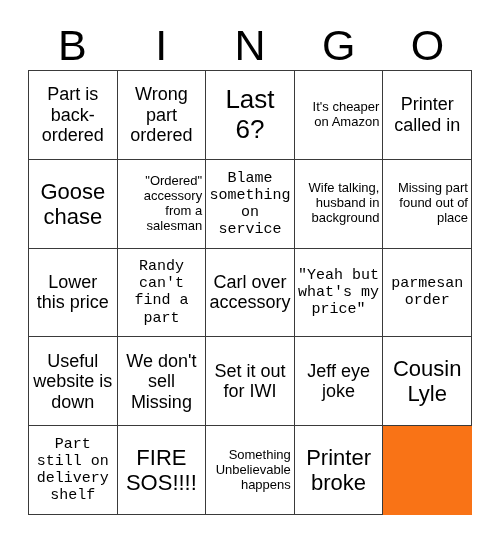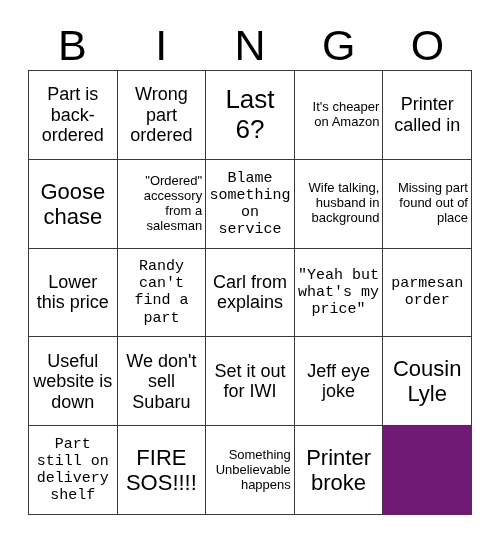--- a/index.html
+++ b/index.html
@@ -47,21 +47,21 @@
     left: 28px;
     top: 70px;
     width: 444px;
     height: 445px;
     display: grid;
     grid-template-columns: repeat(5, 1fr);
     grid-template-rows: repeat(5, 1fr);
     border-top: 1px solid #3a3a3a;
     border-left: 1px solid #3a3a3a;
     box-sizing: border-box;
-    background: #701a75;
+    background: #f97316;
   }
   .cell {
     border-right: 1px solid #3a3a3a;
     border-bottom: 1px solid #3a3a3a;
     box-sizing: border-box;
     display: flex;
     align-items: center;
     justify-content: center;
     text-align: center;
     padding: 2px 3px;
@@ -126,33 +126,33 @@
       <div class="cell size-xs">
         <span class="cell-text">Missing part found out of place</span>
       </div>
       <div class="cell size-md">
         <span class="cell-text">Lower this price</span>
       </div>
       <div class="cell size-sm">
         <span class="cell-text">Randy can't find a part</span>
       </div>
       <div class="cell size-md">
-        <span class="cell-text">Carl from explains</span>
+        <span class="cell-text">Carl over accessory</span>
       </div>
       <div class="cell size-sm">
         <span class="cell-text">"Yeah but what's my price"</span>
       </div>
       <div class="cell size-sm">
         <span class="cell-text">parmesan order</span>
       </div>
       <div class="cell size-md">
         <span class="cell-text">Useful website is down</span>
       </div>
       <div class="cell size-md">
-        <span class="cell-text">We don't sell Subaru</span>
+        <span class="cell-text">We don't sell Missing</span>
       </div>
       <div class="cell size-md">
         <span class="cell-text">Set it out for IWI</span>
       </div>
       <div class="cell size-md">
         <span class="cell-text">Jeff eye joke</span>
       </div>
       <div class="cell size-lg">
         <span class="cell-text">Cousin Lyle</span>
       </div>

